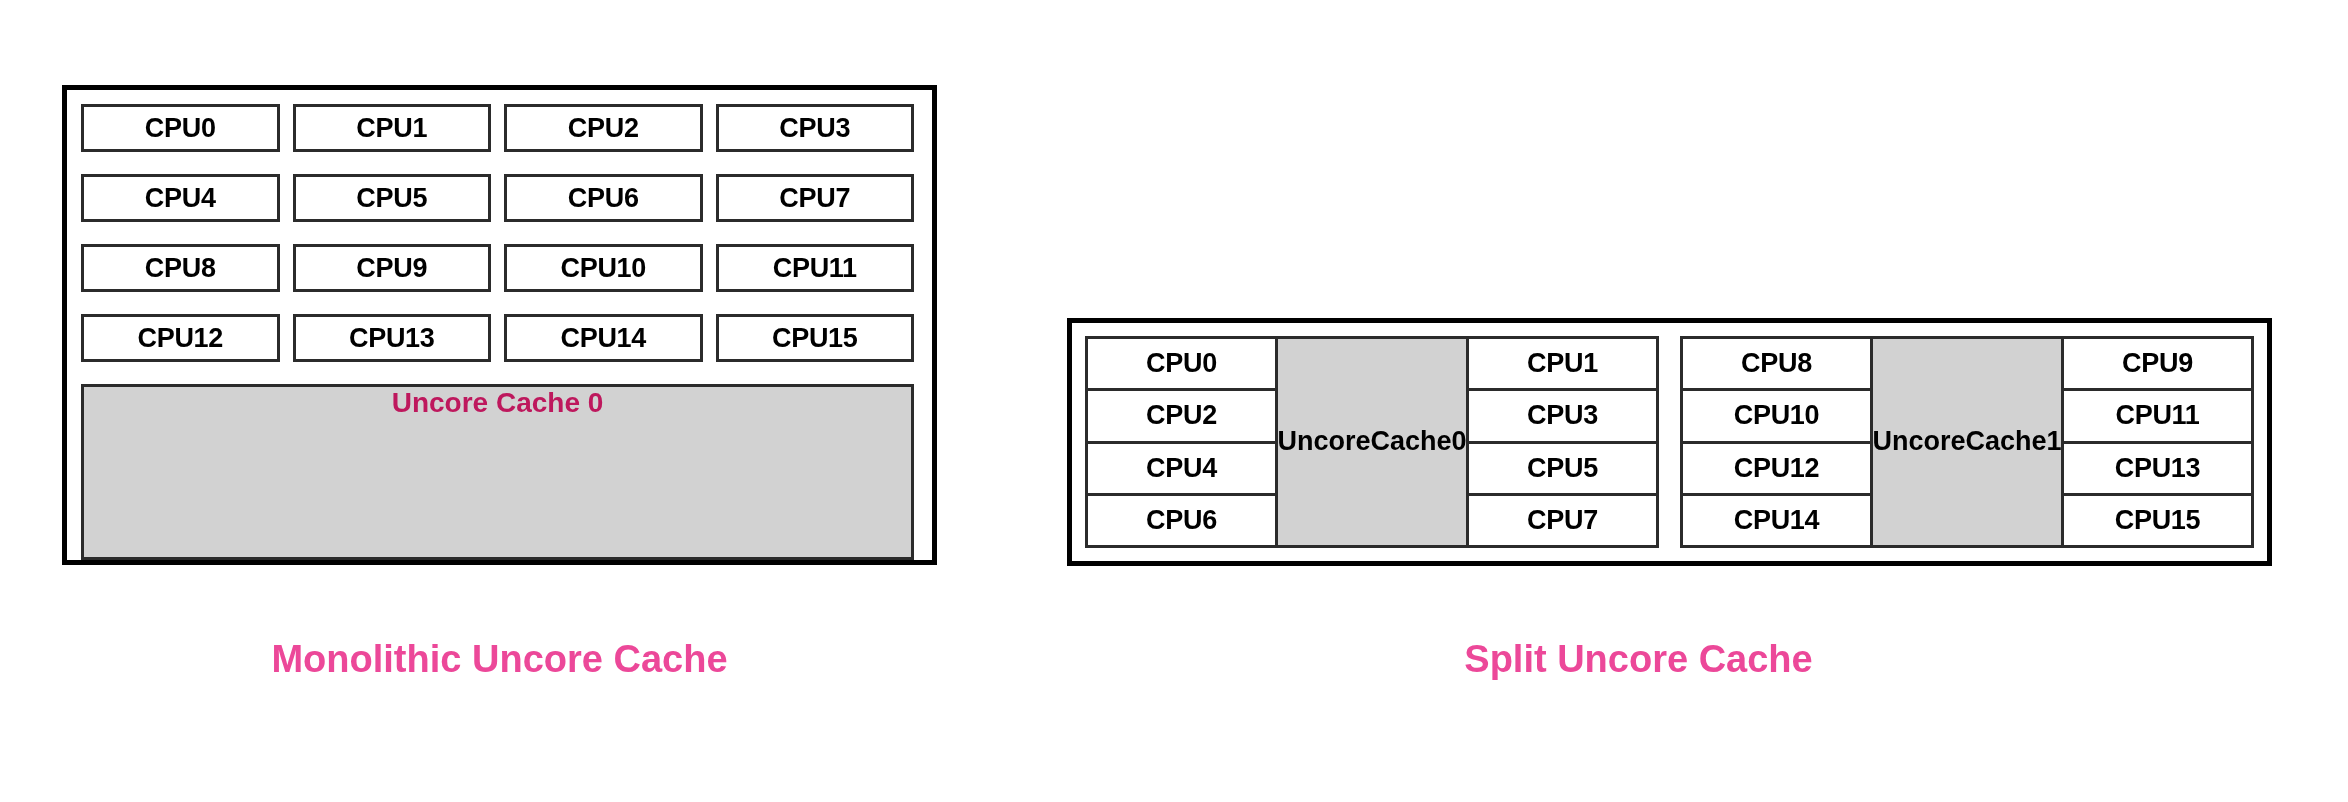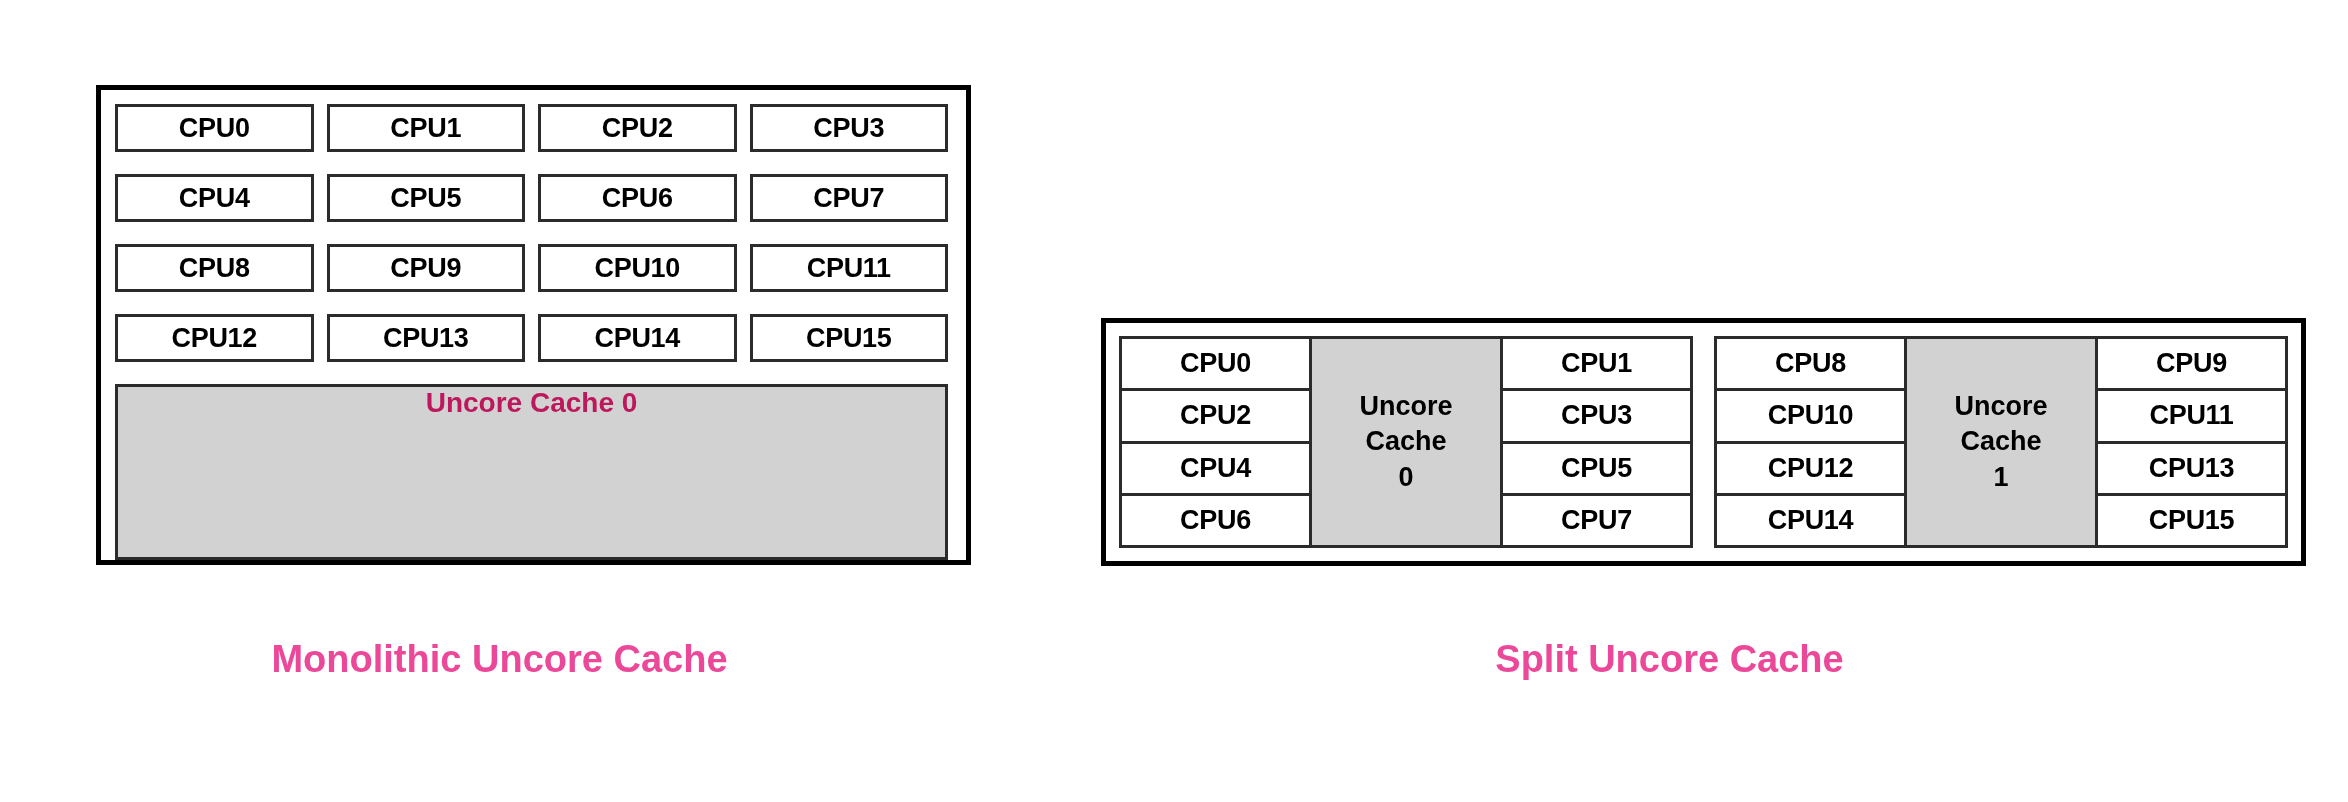--- a/index.html
+++ b/index.html
@@ -12,21 +12,20 @@
     height: 802px;
     position: relative;
     font-family: "Liberation Sans", sans-serif;
     overflow: hidden;
   }
   .panel {
     position: absolute;
     border: 5px solid #000000;
     background: #ffffff;
     box-sizing: border-box;
-    margin-left: 34px;
   }
 
   
   #monolithic-panel {
     left: 62px;
     top: 85px;
     width: 875px;
     height: 480px;
   }
   #mono-grid {
@@ -118,21 +117,20 @@
     box-sizing: border-box;
   }
   .cluster-cpu:last-child {
     border-bottom: none;
   }
   .cluster-cache {
     width: 188px;
     flex: 0 0 188px;
     background: #d2d2d2;
     display: flex;
-    flex-direction: column;
     align-items: center;
     justify-content: center;
     font-size: 27px;
     font-weight: bold;
     color: #000000;
     line-height: 1.32;
     text-align: center;
   }
 
   
@@ -143,21 +141,21 @@
     font-weight: bold;
     color: #ec4899;
     white-space: nowrap;
   }
   #caption-monolithic {
     left: 62px;
     top: 638px;
     width: 875px;
   }
   #caption-split {
-    left: 1067px;
+    left: 1036px;
     top: 638px;
     width: 1205px;
   }
 </style>
 </head>
 <body>
 
 <div class="panel" id="monolithic-panel">
 
   <div id="mono-grid">

